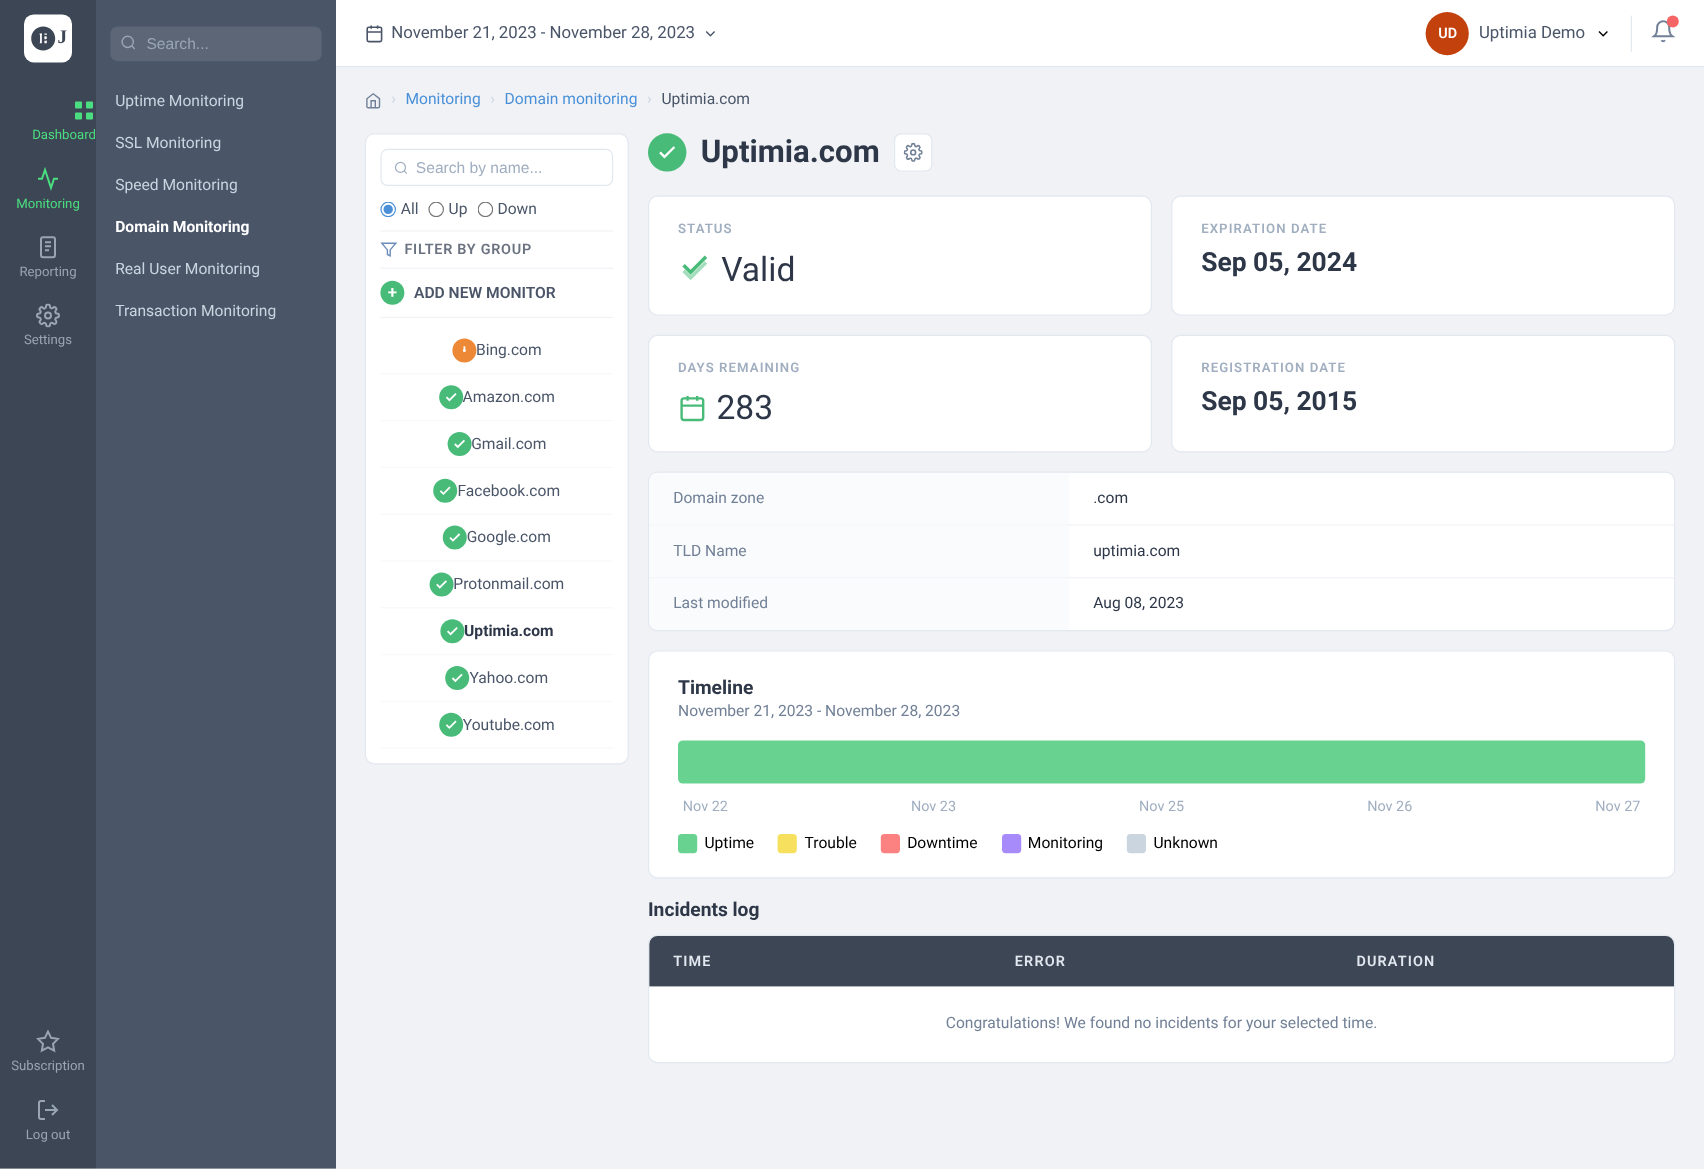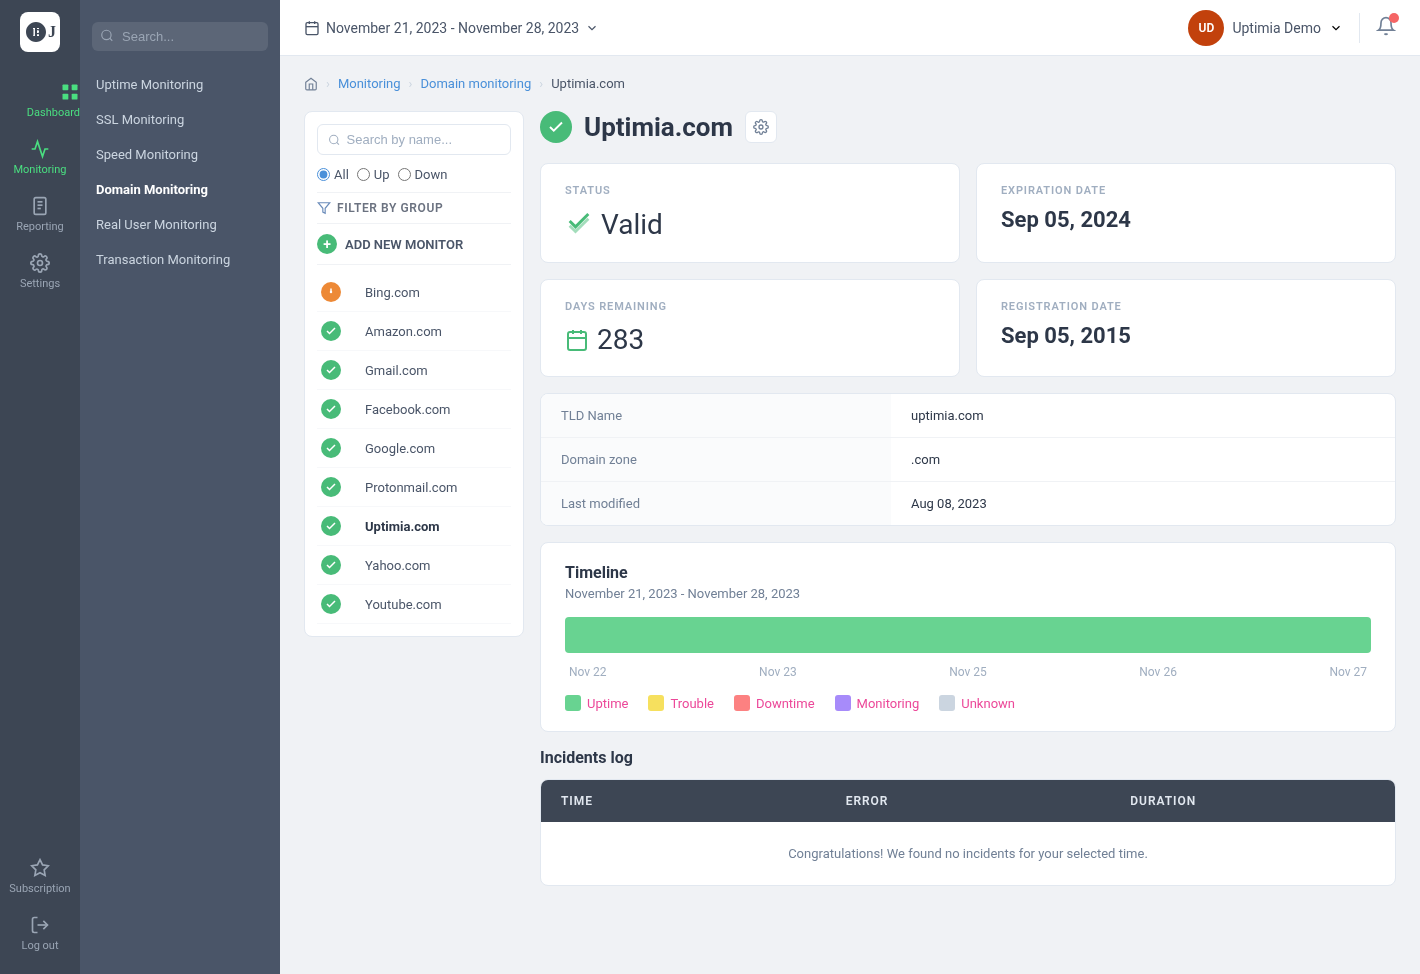--- a/index.html
+++ b/index.html
@@ -53,21 +53,21 @@
     .monitor-search { display: flex; align-items: center; gap: 6px; border: 1px solid #e2e8f0; border-radius: 6px; padding: 7px 10px; margin-bottom: 12px; }
     .monitor-search input { border: none; outline: none; font-size: 13px; color: #4a5568; width: 100%; }
     .monitor-search input::placeholder { color: #a0aec0; }
     .filter-row { display: flex; align-items: center; gap: 8px; margin-bottom: 10px; font-size: 13px; color: #4a5568; }
     .radio-label { display: flex; align-items: center; gap: 4px; cursor: pointer; }
     .radio-label input[type=radio] { accent-color: #4a90d9; }
     .filter-group { display: flex; align-items: center; gap: 6px; padding: 8px 0; border-top: 1px solid #f0f2f5; color: #6b7280; font-size: 12px; cursor: pointer; font-weight: 600; letter-spacing: 0.05em; }
     .filter-group svg { color: #6b8cba; }
     .add-monitor { display: flex; align-items: center; gap: 8px; padding: 10px 0; border-top: 1px solid #f0f2f5; border-bottom: 1px solid #f0f2f5; font-size: 13px; font-weight: 600; color: #4a5568; cursor: pointer; margin-bottom: 8px; }
     .add-monitor-icon { width: 20px; height: 20px; background: #48bb78; border-radius: 50%; display: flex; align-items: center; justify-content: center; color: white; font-size: 14px; line-height: 1; }
-    .monitor-item { display: flex; align-items: center; gap: 24px; padding: 9px 4px; border-bottom: 1px solid #f7f8fa; cursor: pointer; font-size: 13px; color: #4a5568; }
+    .monitor-item { display: flex; align-items: center; gap: 0; padding: 9px 4px; border-bottom: 1px solid #f7f8fa; cursor: pointer; font-size: 13px; color: #4a5568; justify-content: center; }
     .monitor-item.active { font-weight: 700; color: #2d3748; }
     .monitor-status { width: 20px; height: 20px; border-radius: 50%; display: flex; align-items: center; justify-content: center; flex-shrink: 0; }
     .status-up { background: #48bb78; }
     .status-warn { background: #ed8936; }
 
     
     .detail-panel { flex: 1; }
 
     
     .domain-header { display: flex; align-items: center; gap: 12px; margin-bottom: 20px; }
@@ -90,21 +90,21 @@
     .info-cell-label { width: 350px; padding: 14px 20px; font-size: 13px; color: #718096; background: #fafbfc; }
     .info-cell-value { flex: 1; padding: 14px 20px; font-size: 13px; color: #2d3748; }
 
     
     .section-card { background: white; border-radius: 8px; border: 1px solid #e2e8f0; padding: 20px 24px; margin-bottom: 16px; }
     .section-title { font-size: 16px; font-weight: 700; color: #2d3748; margin-bottom: 4px; }
     .section-subtitle { font-size: 13px; color: #718096; margin-bottom: 16px; }
     .timeline-bar { height: 36px; background: #68d391; border-radius: 4px; margin-bottom: 12px; }
     .timeline-labels { display: flex; justify-content: space-between; font-size: 12px; color: #a0aec0; margin-bottom: 16px; padding: 0 4px; }
     .timeline-legend { display: flex; align-items: center; gap: 20px; flex-wrap: wrap; }
-    .legend-item { display: flex; align-items: center; gap: 6px; font-size: 13px; color: #ec4899; }
+    .legend-item { display: flex; align-items: center; gap: 6px; font-size: 13px; color: #000000; }
     .legend-dot { width: 16px; height: 16px; border-radius: 3px; }
     .legend-green { background: #68d391; }
     .legend-yellow { background: #f6e05e; }
     .legend-red { background: #fc8181; }
     .legend-purple { background: #a78bfa; }
     .legend-gray { background: #cbd5e0; }
 
     
     .incidents-table { background: white; border-radius: 8px; border: 1px solid #e2e8f0; overflow: hidden; }
     .incidents-header { display: flex; background: #3d4654; color: #e2e8f0; font-size: 12px; font-weight: 600; letter-spacing: 0.08em; text-transform: uppercase; }
@@ -409,26 +409,26 @@
             </div>
           </div>
           <div class="stat-card">
             <div class="stat-label">REGISTRATION DATE</div>
             <div class="stat-value-date">Sep 05, 2015</div>
           </div>
         </div>
 
         <div class="info-table">
           <div class="info-row">
+            <div class="info-cell-label">Domain zone</div>
+            <div class="info-cell-value">.com</div>
+          </div>
+          <div class="info-row">
             <div class="info-cell-label">TLD Name</div>
             <div class="info-cell-value">uptimia.com</div>
-          </div>
-          <div class="info-row">
-            <div class="info-cell-label">Domain zone</div>
-            <div class="info-cell-value">.com</div>
           </div>
           <div class="info-row">
             <div class="info-cell-label">Last modified</div>
             <div class="info-cell-value">Aug 08, 2023</div>
           </div>
         </div>
 
         <div class="section-card">
           <div class="section-title">Timeline</div>
           <div class="section-subtitle">November 21, 2023 - November 28, 2023</div>

